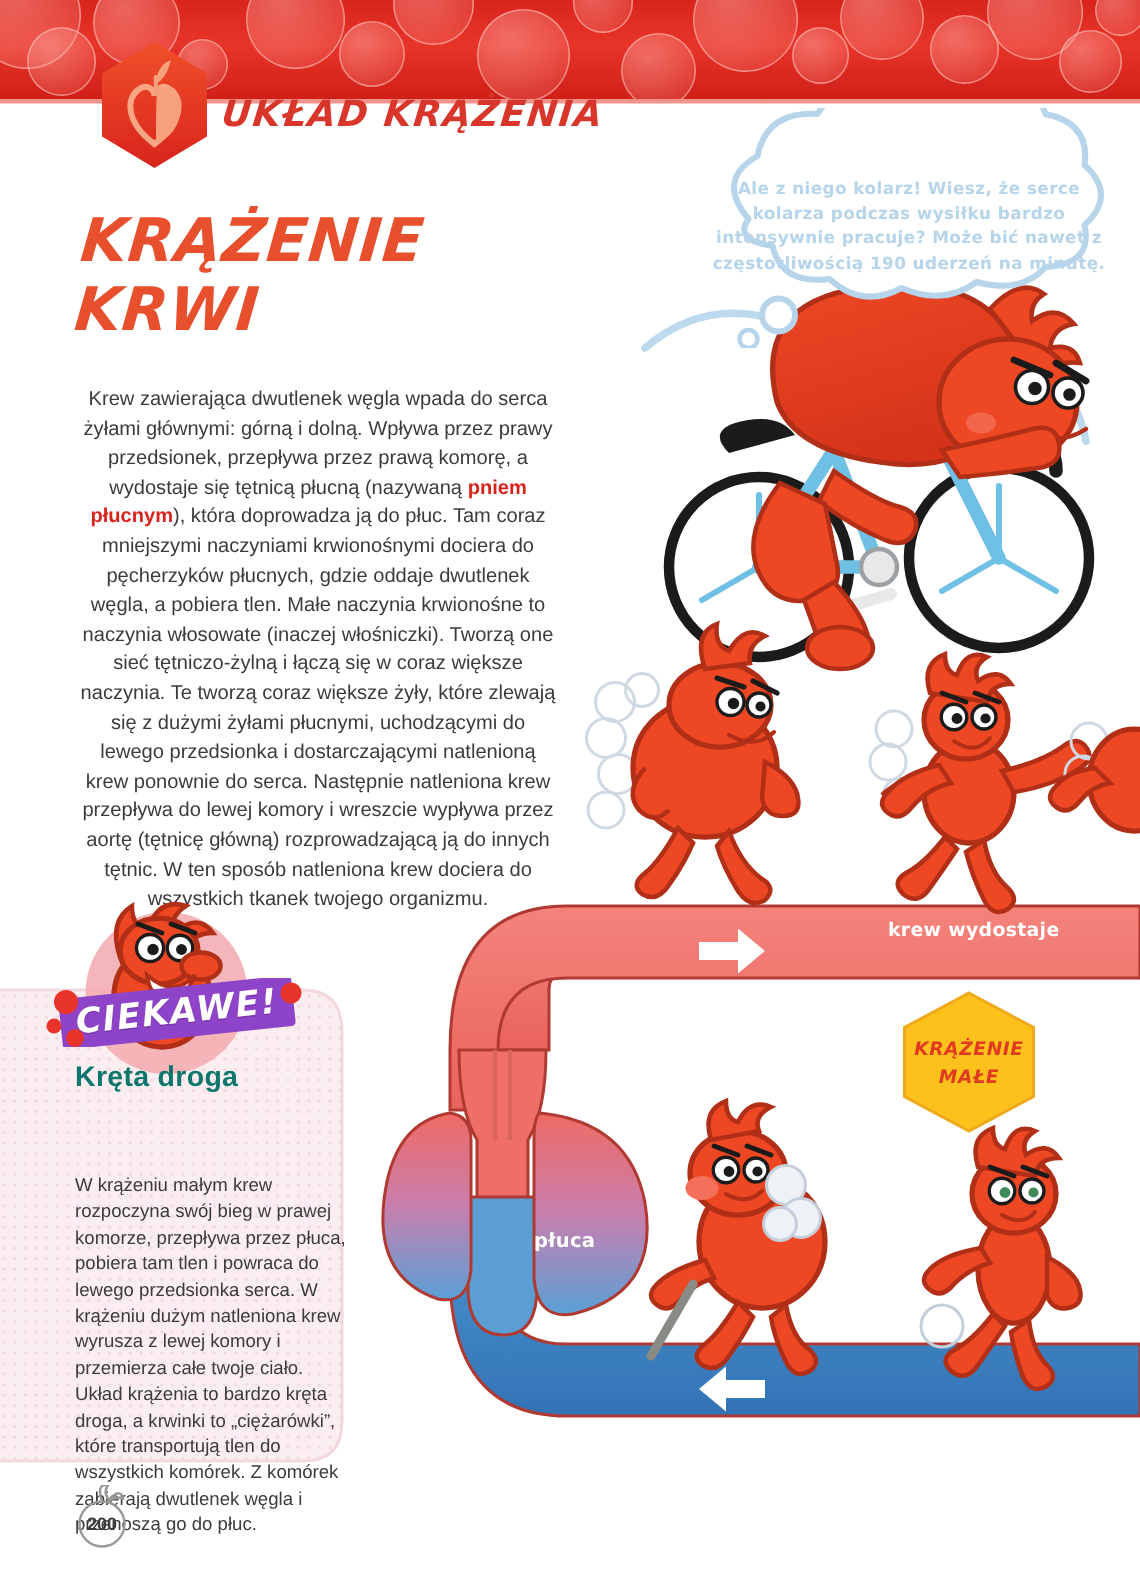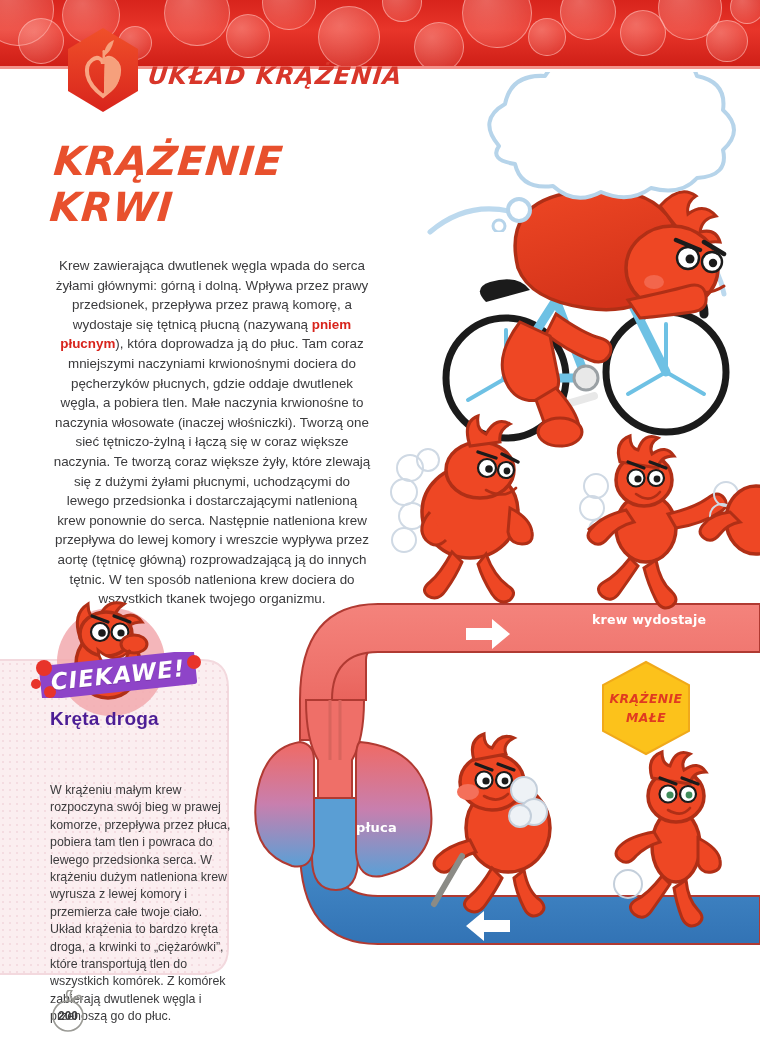--- a/index.html
+++ b/index.html
@@ -137,21 +137,21 @@
     font-family: "DejaVu Sans", sans-serif;
     font-weight: 700; font-style: italic;
     font-size: 23px; color: #ffffff; letter-spacing: 1px;
     transform: rotate(-6deg);
     text-shadow: 0 1px 0 rgba(90,30,120,0.35);
   }
 
   .side-heading {
     position: absolute; left: 50px; top: 708px;
     font-family: "Liberation Sans", sans-serif;
-    font-weight: 700; font-size: 19px; color: #4c1d95;
+    font-weight: 700; font-size: 19px; color: #0f766e;
     letter-spacing: 0.2px; z-index: 7;
   }
   .side-body {
     position: absolute; left: 50px; top: 738px; width: 186px;
     font-family: "Liberation Sans", sans-serif;
     font-size: 12.4px; line-height: 17.4px; color: #3b3b3d;
     z-index: 7;
     margin-top: 44px;
   }
 
@@ -409,20 +409,21 @@
 
   <div class="cloud">
     <svg viewBox="0 0 300 160">
       <path d="M44,74 q-22,-26 6,-42 q6,-30 40,-28 q16,-26 52,-16 q24,-22 56,-6
                q34,-6 44,22 q30,6 26,34 q22,20 0,40 q6,26 -26,28 q-16,18 -46,10
                q-22,16 -50,4 q-26,14 -48,-6 q-32,4 -38,-22 q-26,-4 -16,-18 z" fill="#ffffff" stroke="#b6d4ea" stroke-width="4" stroke-linejoin="round"></path>
       <circle cx="64" cy="138" r="11" fill="#ffffff" stroke="#b6d4ea" stroke-width="4"></circle>
       <circle cx="44" cy="154" r="6" fill="#ffffff" stroke="#b6d4ea" stroke-width="3"></circle>
     </svg>
   </div>
+  <div class="cloud-text">Ale z niego kolarz! Wiesz, że serce kolarza podczas wysiłku bardzo intensywnie pracuje? Może bić nawet z częstotliwością 190 uderzeń na minutę.</div>
 
   <div class="main-title">
     <div>KRĄŻENIE</div>
     <div>KRWI</div>
   </div>
 
   <p class="body-copy">
     <span>Krew zawierająca dwutlenek węgla wpada do serca żyłami głównymi: górną i dolną. Wpływa przez prawy przedsionek, przepływa przez prawą komorę, a wydostaje się tętnicą płucną (nazywaną </span><b>pniem płucnym</b><span>), która doprowadza ją do płuc. Tam coraz mniejszymi naczyniami krwionośnymi dociera do pęcherzyków płucnych, gdzie oddaje dwutlenek węgla, a pobiera tlen. Małe naczynia krwionośne to naczynia włosowate (inaczej włośniczki). Tworzą one sieć tętniczo-żylną i łączą się w coraz większe naczynia. Te tworzą coraz większe żyły, które zlewają się z dużymi żyłami płucnymi, uchodzącymi do lewego przedsionka i dostarczającymi natlenioną krew ponownie do serca. Następnie natleniona krew przepływa do lewej komory i wreszcie wypływa przez aortę (tętnicę główną) rozprowadzającą ją do innych tętnic. W ten sposób natleniona krew dociera do wszystkich tkanek twojego organizmu.</span>
   </p>
 

